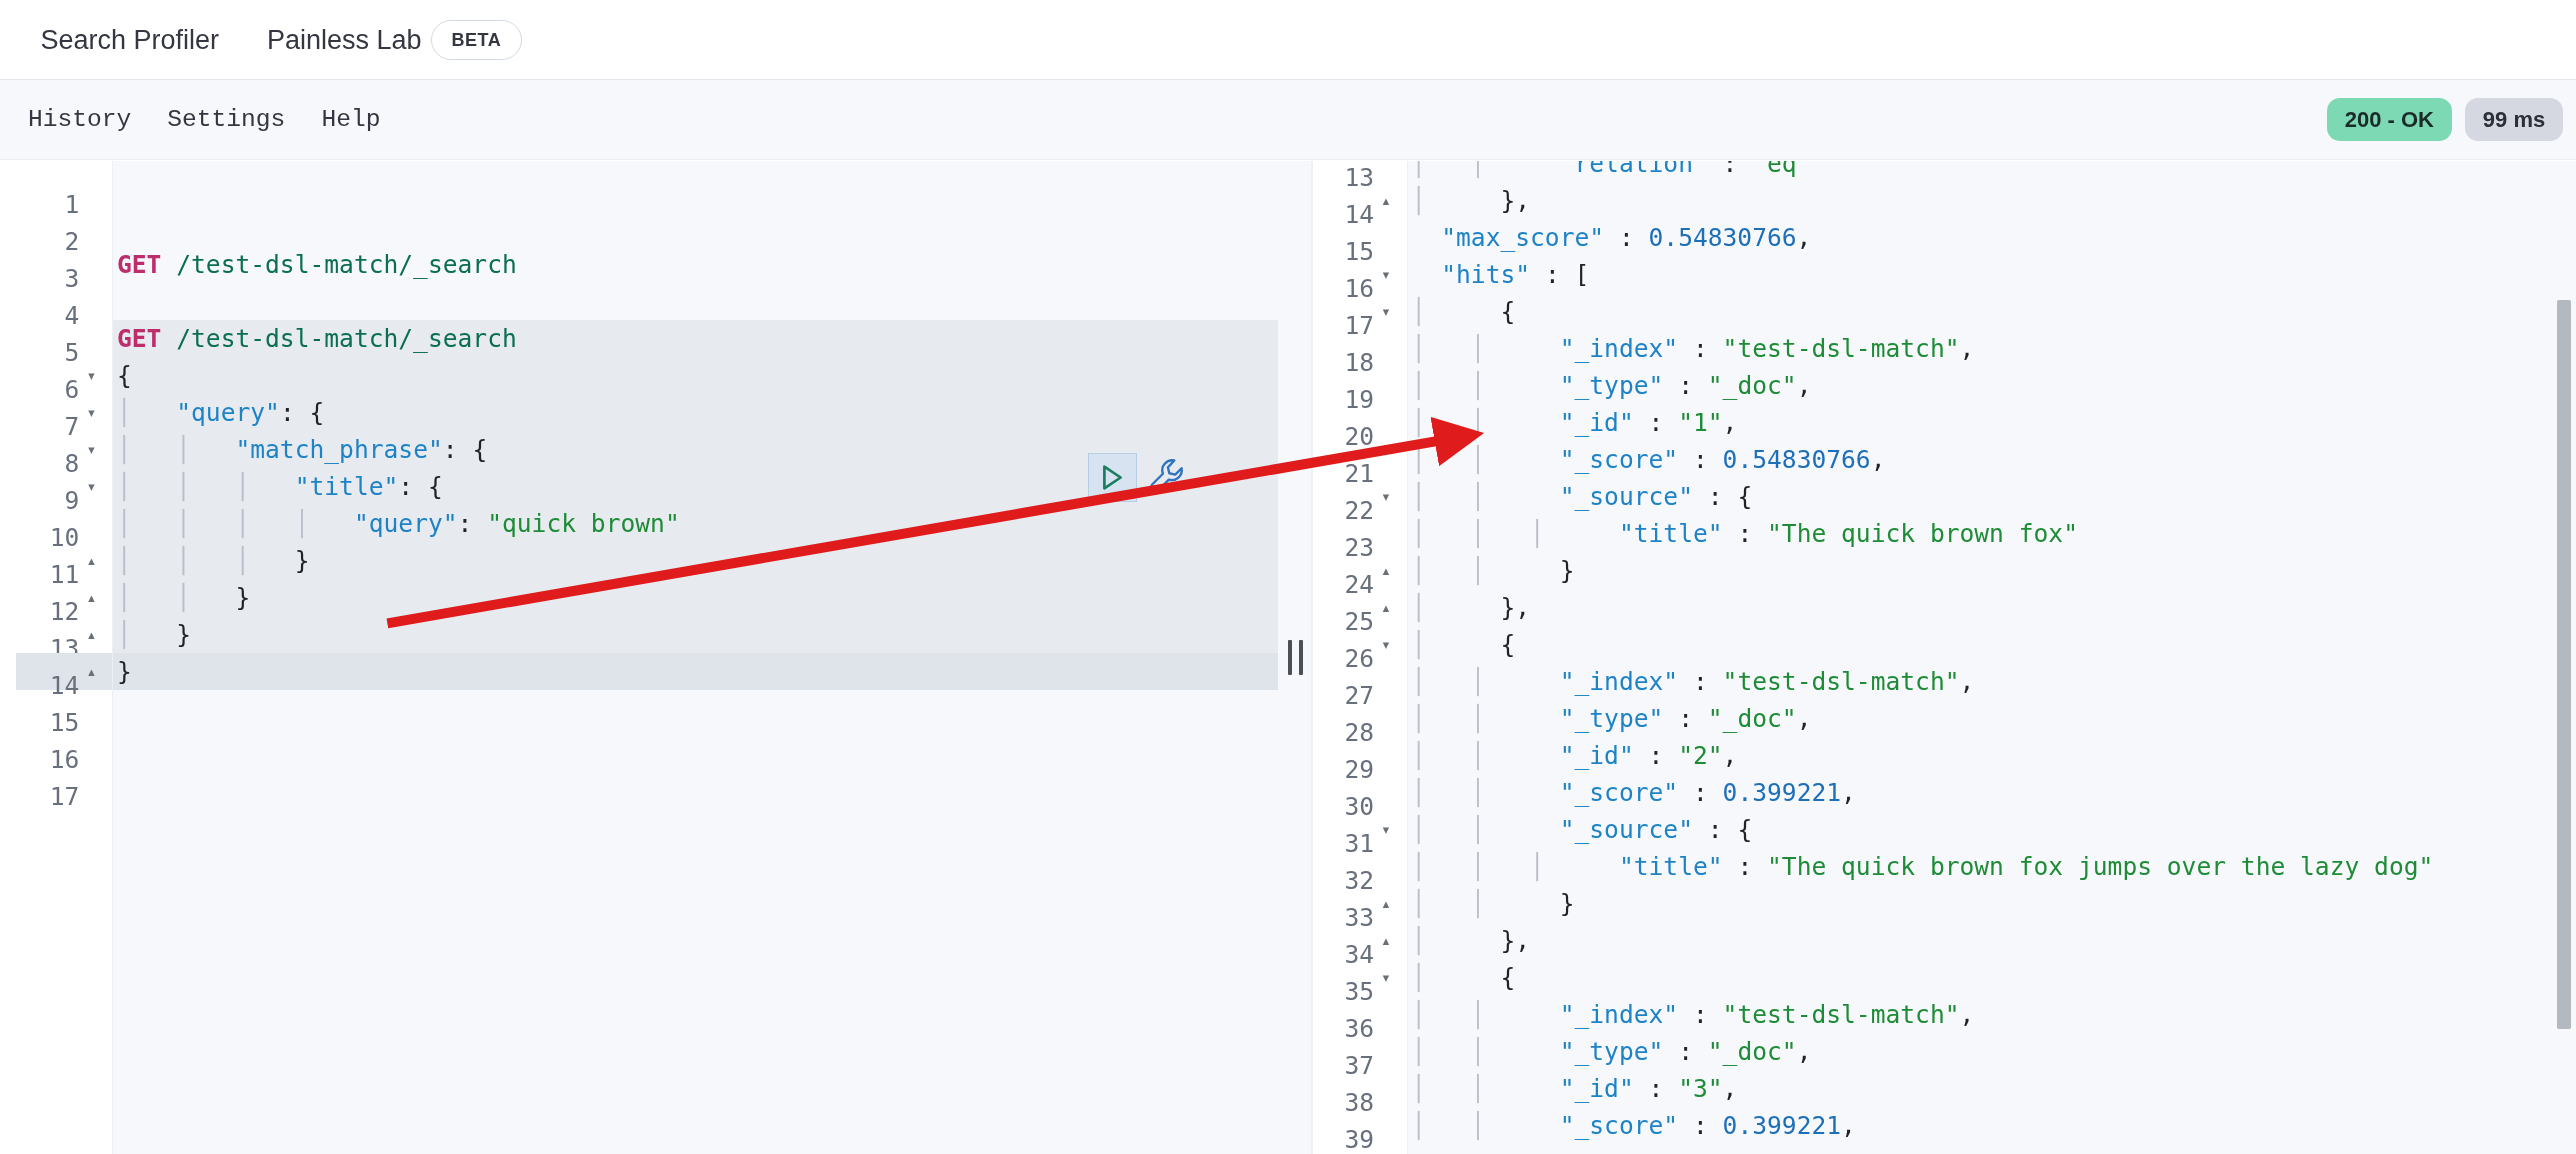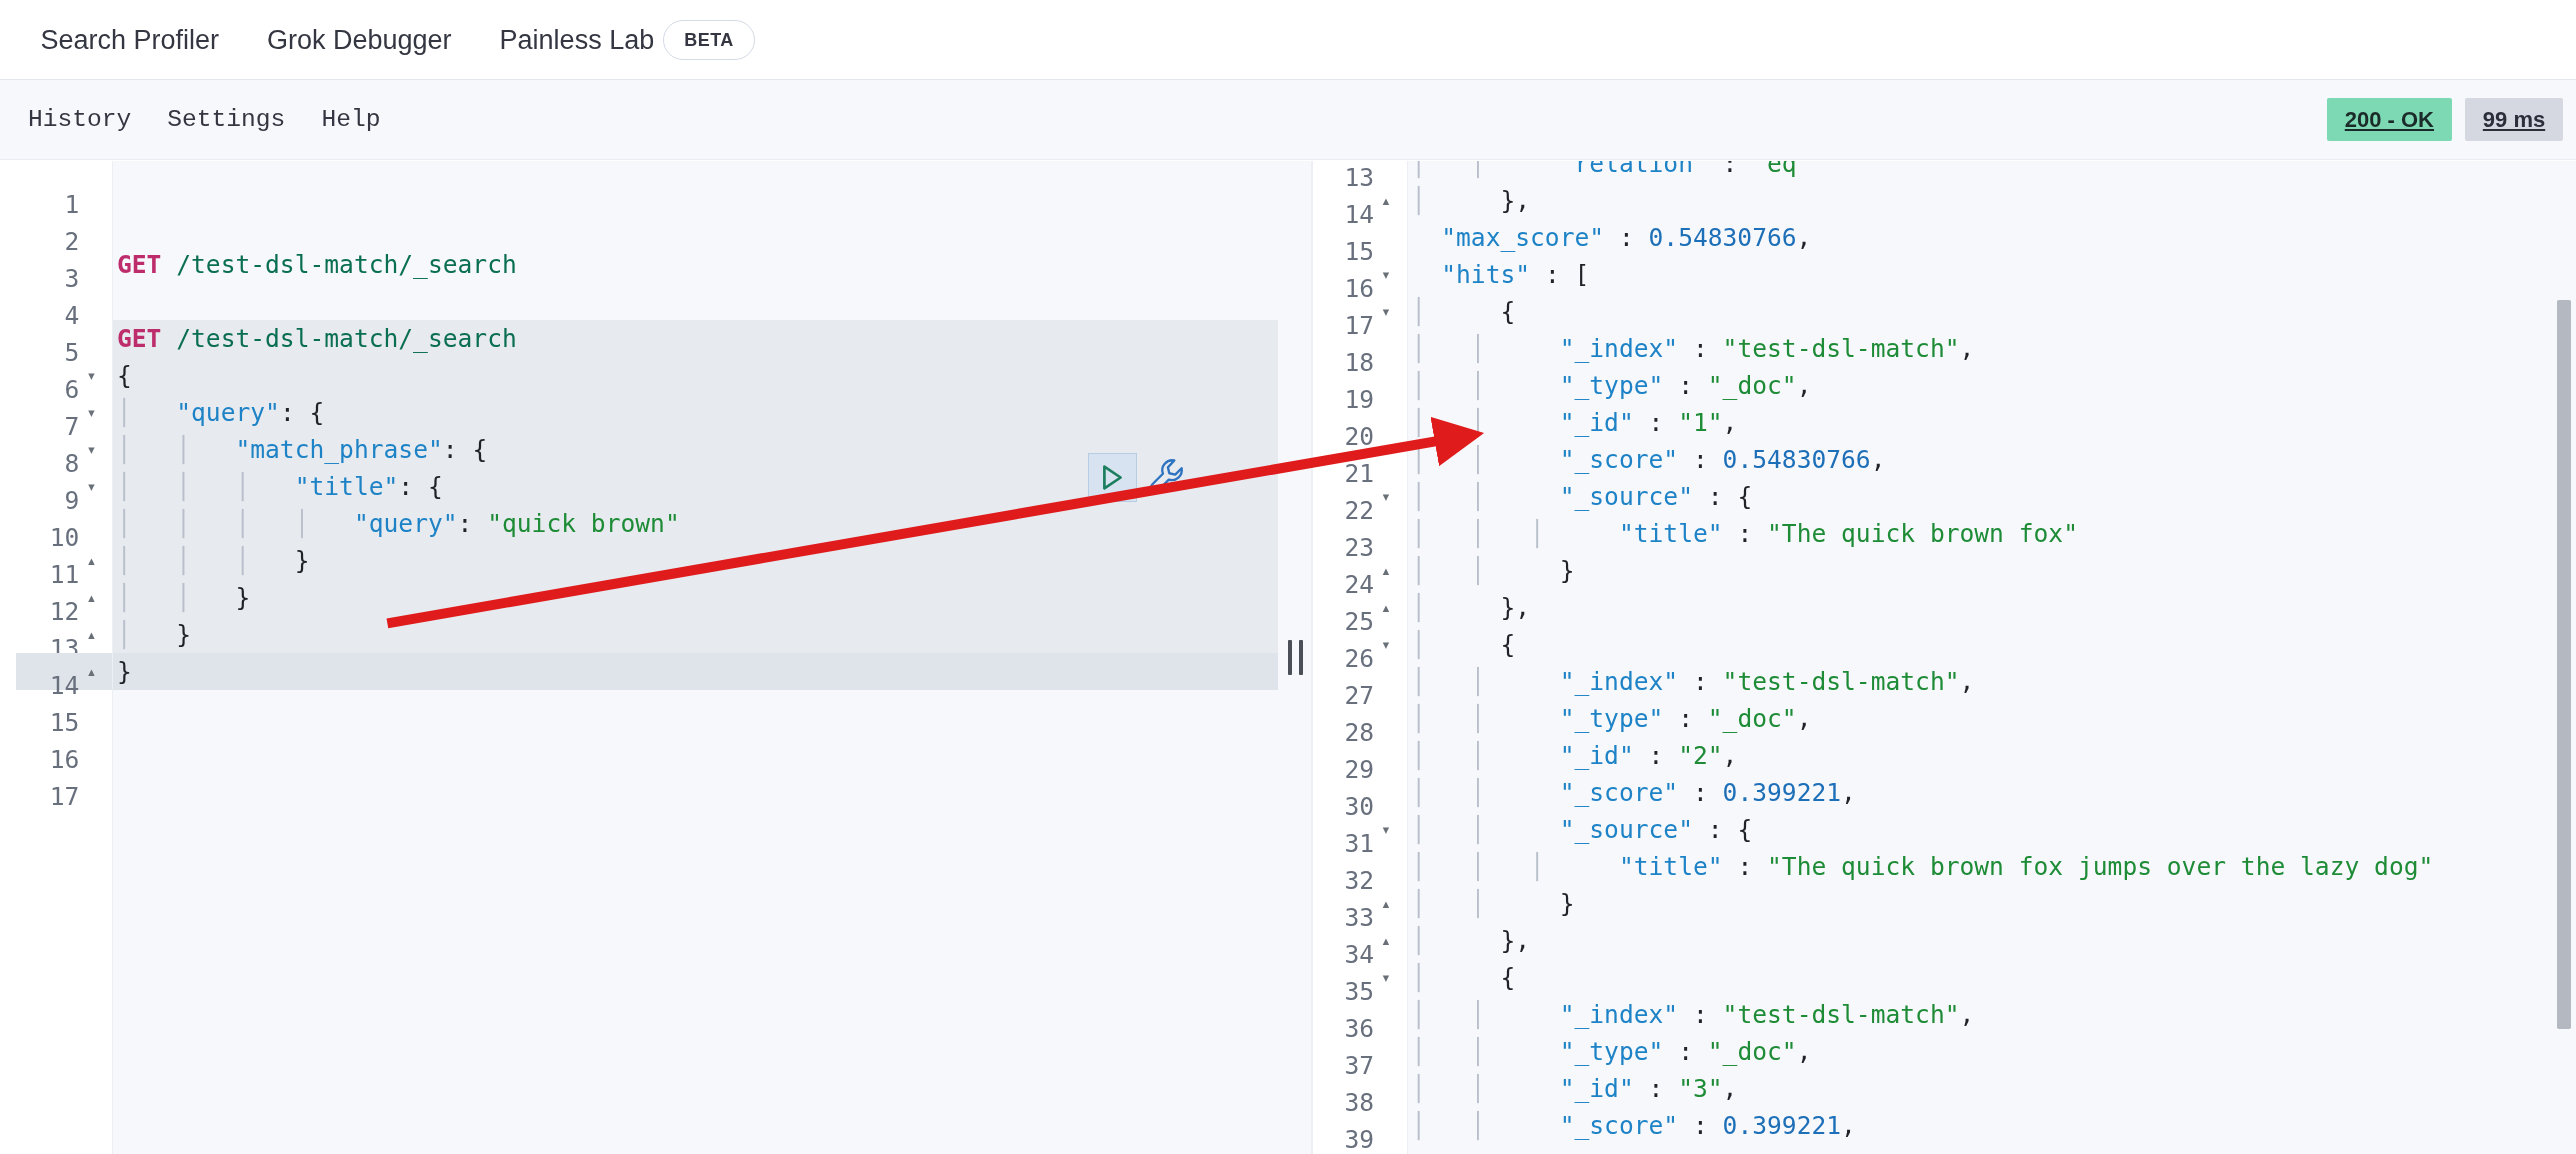--- a/index.html
+++ b/index.html
@@ -55,22 +55,22 @@
     display: flex; align-items: center;
   }
   .toolbar-left { display: flex; align-items: center; padding-left: 28px; gap: 36px; font-family: Liberation Mono, monospace; }
   .tool-link {
     font-size: 24.6px; color: #343741; cursor: pointer; white-space: nowrap;
   }
   .toolbar-right {
     margin-left: auto; display: flex; align-items: center; gap: 12.8px; padding-right: 12.8px;
   }
   .badge {
-    border-radius: 2px; font-size: 22px; font-weight: 700;
-    padding: 8.2px 18px; white-space: nowrap; text-decoration: underline;
+    border-radius: 13px; font-size: 22px; font-weight: 700;
+    padding: 8.2px 18px; white-space: nowrap;
   }
   .badge.status { background: #7dd9b4; color: #1b2b29; }
   .badge.time   { background: #d5d8e0; color: #2b2f3a; }
 
   
   .panes {
     position: absolute; top: 161px; left: 0; width: 2576px; height: 993px;
     background: #ffffff;
   }
   .pane {
@@ -177,23 +177,20 @@
 </style>
 </head>
 <body>
 
 <div class="app">
 
   <div class="tabbar">
     <div class="tabs">
       <div class="tab">
         <span>Search Profiler</span>
-      </div>
-      <div class="tab">
-        <span>Grok Debugger</span>
       </div>
       <div class="tab">
         <span>Painless Lab</span>
         <span class="beta-badge">BETA</span>
       </div>
     </div>
   </div>
 
   <div class="toolbar">
     <div class="toolbar-left">

